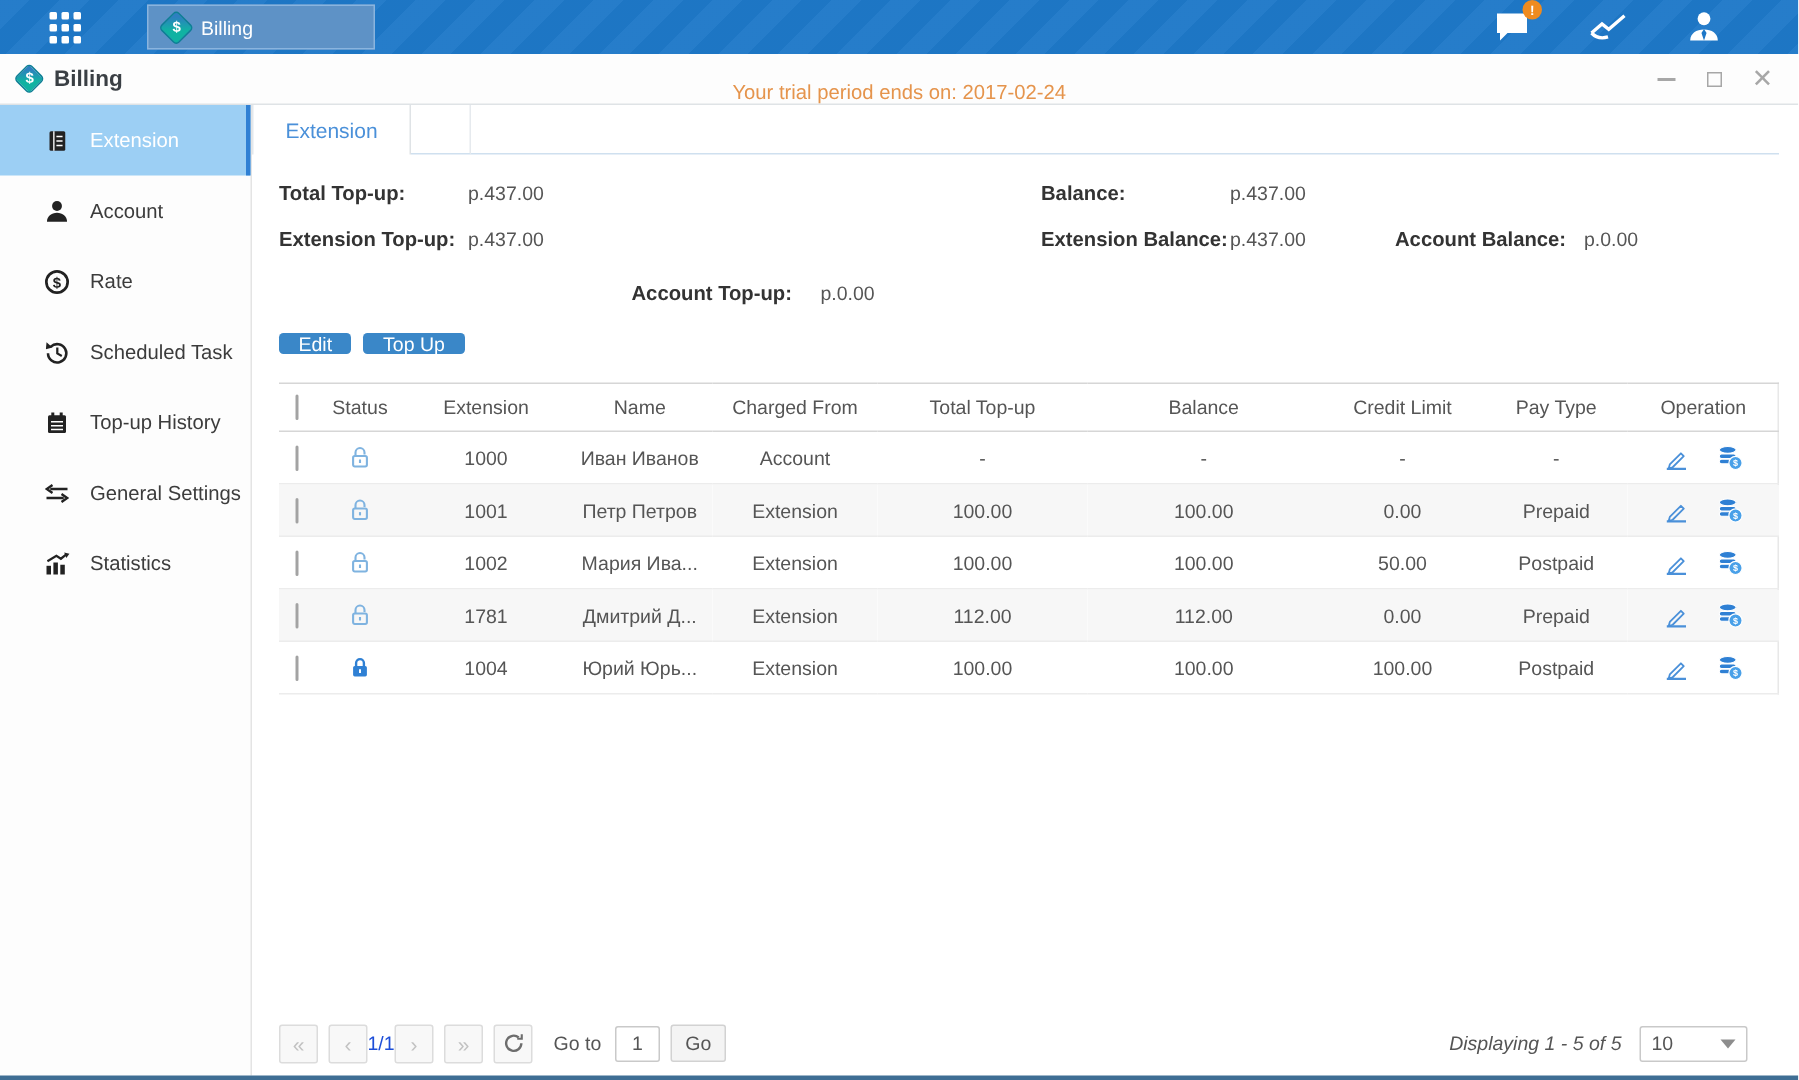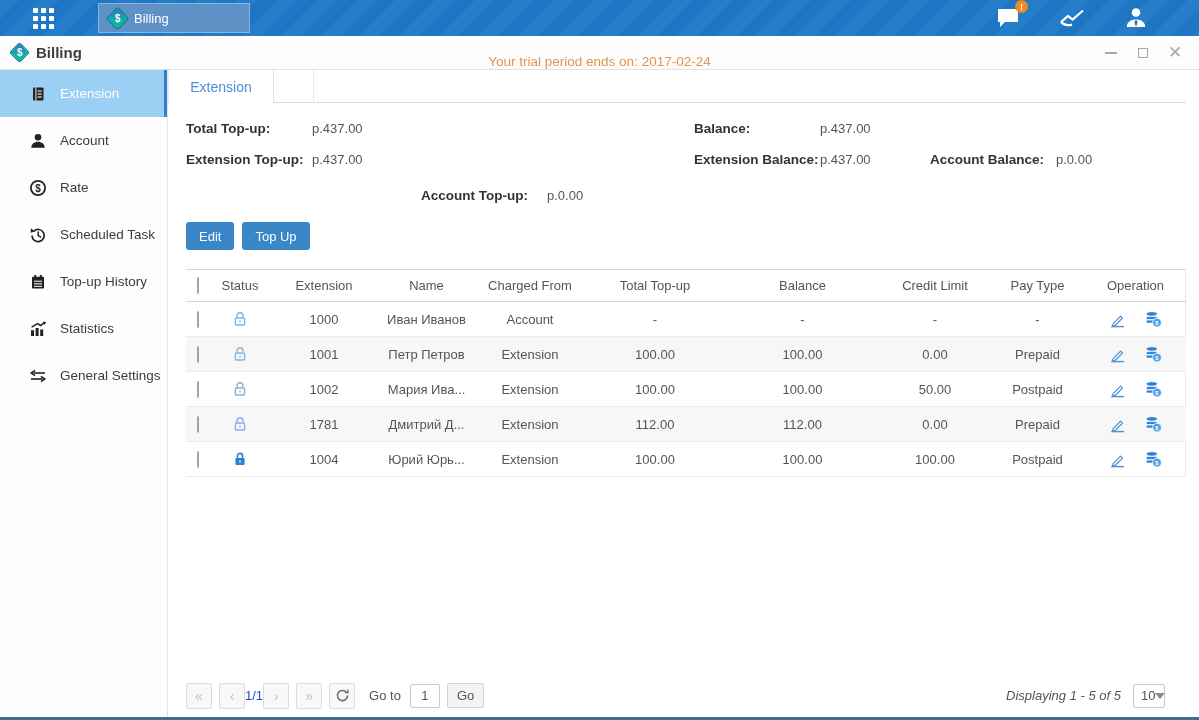--- a/index.html
+++ b/index.html
@@ -56,21 +56,21 @@
   .strip-rest { flex:1; border-bottom:1px solid #cfe0ef; margin-right:13px; }
 
   
   .summary { margin:16px 13px 0 18px; display:grid; grid-template-columns:235px 273px 236px auto; row-gap:12px; }
   .sum-cell { display:flex; align-items:center; height:19px; }
   .sum-label { width:126px; flex:none; font-size:13.5px; font-weight:bold; color:#333; }
   .sum-value { font-size:13px; color:#555; }
 
   
   .actions { margin:17px 0 0 18px; display:flex; gap:8px; }
-  .btn-blue { background:#3a87c8; color:#fff; border:none; border-radius:3px; height:28px; padding:0 13px;
+  .btn-blue { background:#3a87c8; color:#fff; border:none; border-radius:3px; height:14px; padding:0 13px;
     font-size:13px; font-family:"Liberation Sans",sans-serif; cursor:pointer; }
 
   
   .tablewrap { margin:19px 13px 0 18px; border-right:1px solid #e8e8e8; }
   table { width:100%; border-collapse:collapse; table-layout:fixed; }
   thead td { height:32px; border-top:1px solid #d6d6d6; border-bottom:1px solid #d6d6d6;
     font-size:13px; color:#555; text-align:center; }
   tbody td { height:35px; border-bottom:1px solid #ececec; font-size:13px; color:#555; text-align:center;
     overflow:hidden; white-space:nowrap; }
   tbody tr:nth-child(even) { background:#f7f7f7; }
@@ -89,21 +89,21 @@
     display:flex; align-items:center; justify-content:center; color:#c2c2c2; font-size:14px; cursor:pointer; flex:none; }
   .pg-btn + .pg-btn, .pg-gap { margin-left:7px; }
   .pg-ind { margin:0 0; font-size:13px; color:#1d4ed8; }
   .pg-refresh { margin-left:12px; color:#6d6d6d; }
   .goto-label { margin-left:14px; font-size:13px; color:#555; }
   .goto-input { width:30px; height:24px; margin-left:9px; border:1px solid #c9c9c9; border-radius:2px;
     font-size:13px; color:#555; text-align:center; font-family:"Liberation Sans",sans-serif; }
   .go-btn { margin-left:7px; height:25px; padding:0 9px; border:1px solid #d2d2d2; background:#f4f4f4;
     border-radius:2px; font-size:13px; color:#555; font-family:"Liberation Sans",sans-serif; cursor:pointer; }
   .displaying { margin-left:auto; font-size:13px; color:#555;font-style:italic; }
-  .pagesize { margin-left:12px; width:32px; height:24px; border:1px solid #c9c9c9; border-radius:2px; background:#fff;
+  .pagesize { margin-left:12px; width:72px; height:24px; border:1px solid #c9c9c9; border-radius:2px; background:#fff;
     display:flex; align-items:center; padding:0 7px; font-size:13px; color:#555; cursor:pointer; }
   .pagesize .tri { margin-left:auto; width:0; height:0; border-left:5px solid transparent;
     border-right:5px solid transparent; border-top:6px solid #8d8d8d; }
 
   .bottom-strip { position:absolute; left:0; right:0; bottom:0; height:3px; background:#3f6e94; }
 </style>
 </head>
 <body>
 
 <div class="screen">
@@ -219,40 +219,40 @@
               <rect x="10.8" y="2" width="2" height="3.4" fill="#222"></rect>
               <line x1="5" y1="8.2" x2="13" y2="8.2" stroke="#fff" stroke-width="1"></line>
               <line x1="5" y1="10.8" x2="13" y2="10.8" stroke="#fff" stroke-width="1"></line>
               <line x1="5" y1="13.3" x2="13" y2="13.3" stroke="#fff" stroke-width="1"></line>
             </svg>
         </span>
         <span>Top-up History</span>
       </div>
       <div class="side-item">
         <span class="sicon">
+          <svg width="18" height="18" viewBox="0 0 18 18" stroke="#222" stroke-width="1.6" fill="none">
+              <line x1="4.5" y1="6" x2="16" y2="6"></line>
+              <path d="M6 3.3 L2.2 6 L6 8.7"></path>
+              <line x1="2" y1="12" x2="13.5" y2="12"></line>
+              <path d="M12 9.3 L15.8 12 L12 14.7"></path>
+            </svg>
+        </span>
+        <span>General Settings</span>
+      </div>
+      <div class="side-item">
+        <span class="sicon">
           <svg width="18" height="18" viewBox="0 0 18 18">
               <rect x="2" y="10.2" width="3" height="5.8" fill="#222"></rect>
               <rect x="6.6" y="8" width="3" height="8" fill="#222"></rect>
               <rect x="11.2" y="9.5" width="3" height="6.5" fill="#222"></rect>
               <path d="M2.6 7.2 L8.6 3.6 L11.6 5.5 L15 2.8" stroke="#222" stroke-width="1.5" fill="none"></path>
               <path d="M13.8 1.4 L17.3 2.2 L15.2 5 z" fill="#222"></path>
             </svg>
         </span>
         <span>Statistics</span>
-      </div>
-      <div class="side-item">
-        <span class="sicon">
-          <svg width="18" height="18" viewBox="0 0 18 18" stroke="#222" stroke-width="1.6" fill="none">
-              <line x1="4.5" y1="6" x2="16" y2="6"></line>
-              <path d="M6 3.3 L2.2 6 L6 8.7"></path>
-              <line x1="2" y1="12" x2="13.5" y2="12"></line>
-              <path d="M12 9.3 L15.8 12 L12 14.7"></path>
-            </svg>
-        </span>
-        <span>General Settings</span>
       </div>
     </div>
 
     <div class="main">
       <div class="tabstrip">
         <div class="tab active">Extension</div>
         <div class="tab-ghost"></div>
         <div class="strip-rest"></div>
       </div>
 

